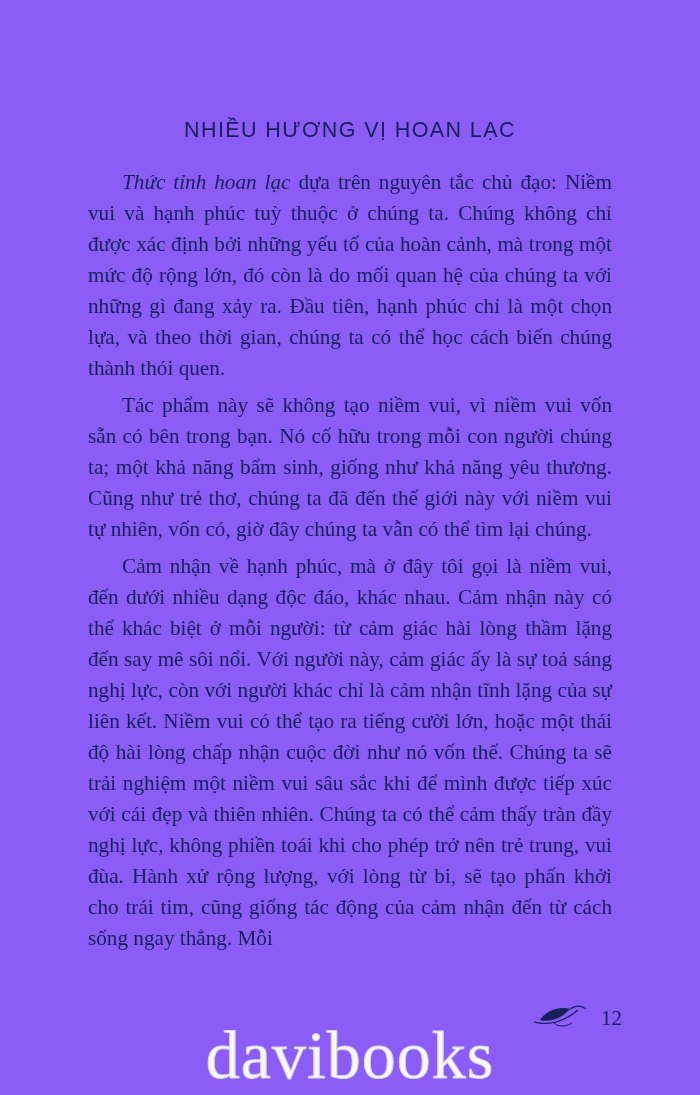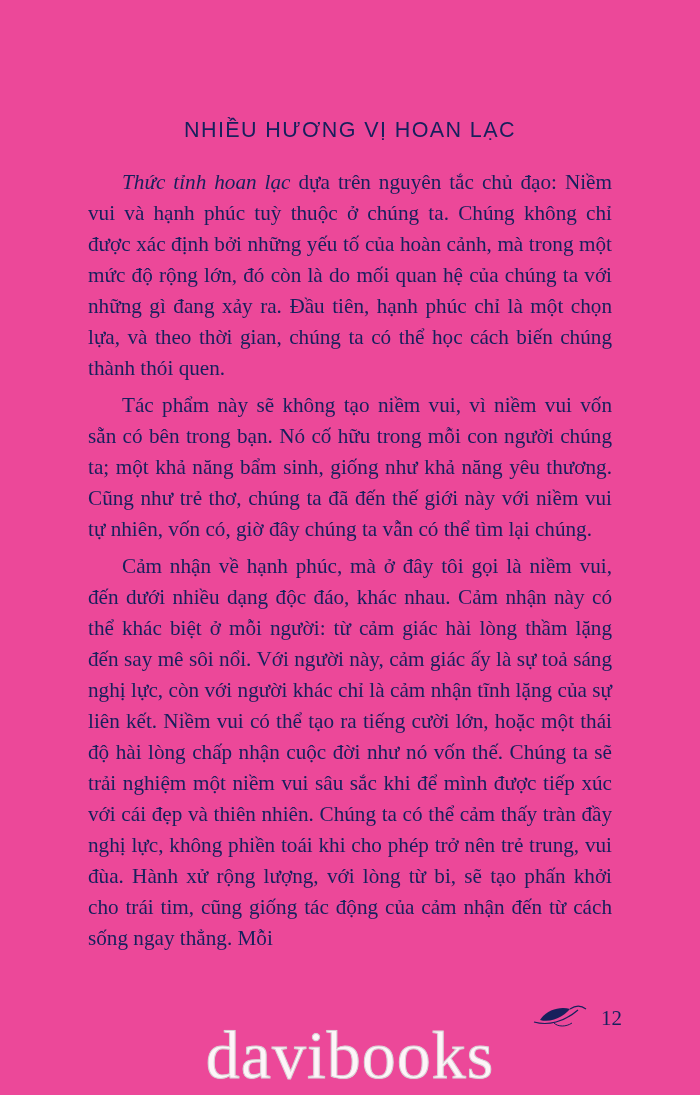--- a/index.html
+++ b/index.html
@@ -10,21 +10,21 @@
     width: 700px;
     height: 1095px;
     background: #ffffff;
     font-family: "Liberation Serif", serif;
     overflow: hidden;
     position: relative;
   }
   .page {
     position: absolute;
     inset: 0;
-    background: #ec4899;
+    background: #8b5cf6;
   }
   .page-inner {
     position: absolute;
     left: 88px;
     top: 0;
     width: 524px;
     height: 1095px;
   }
   .chapter-title {
     margin-top: 118px;

